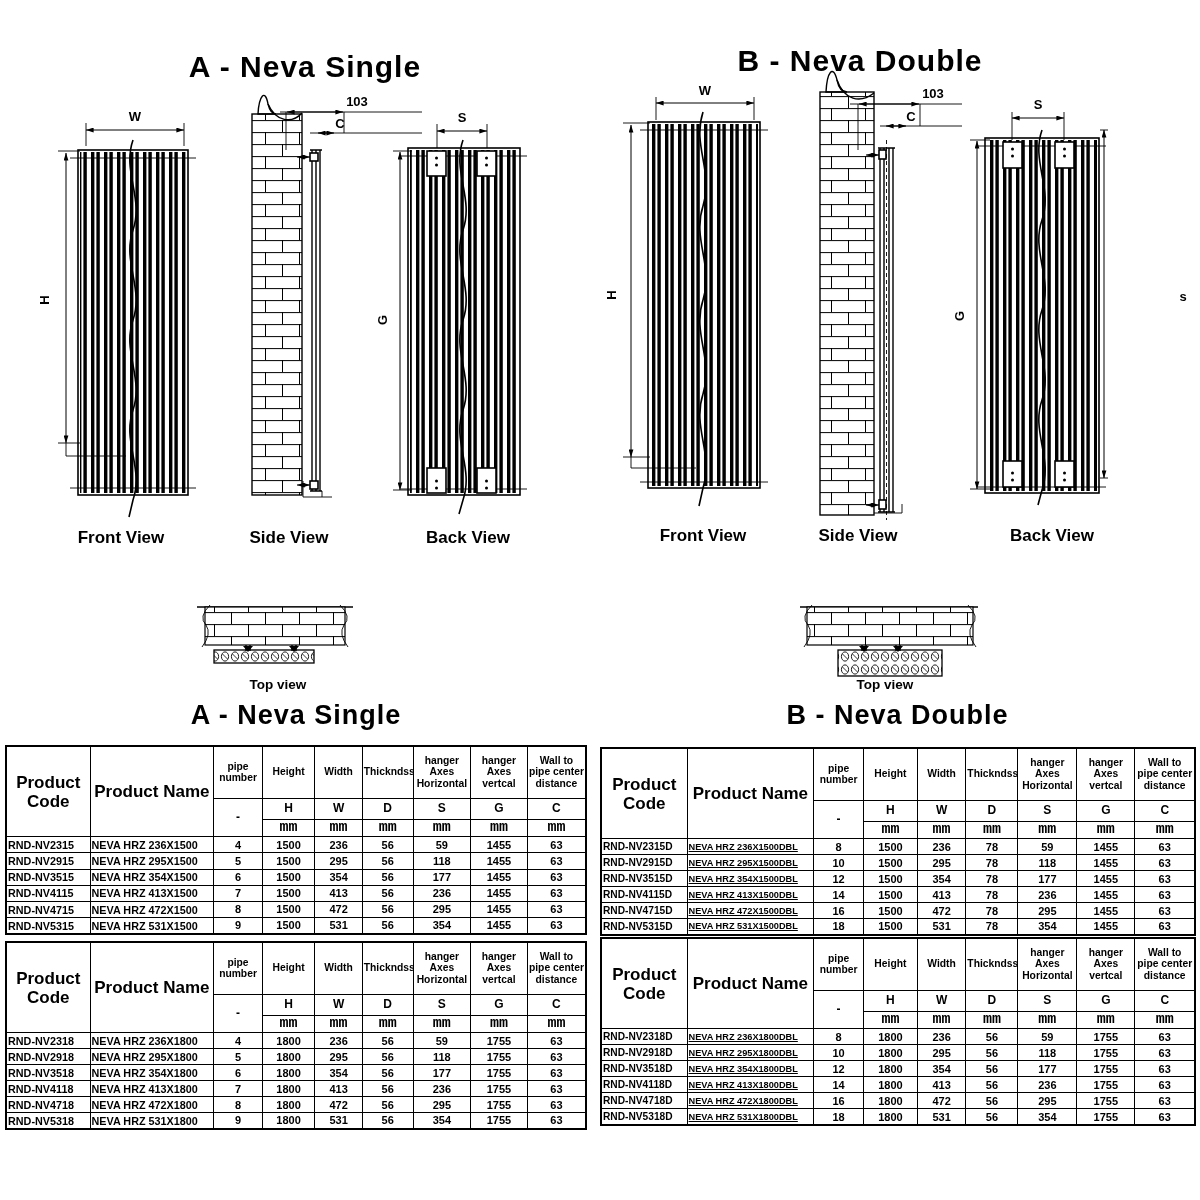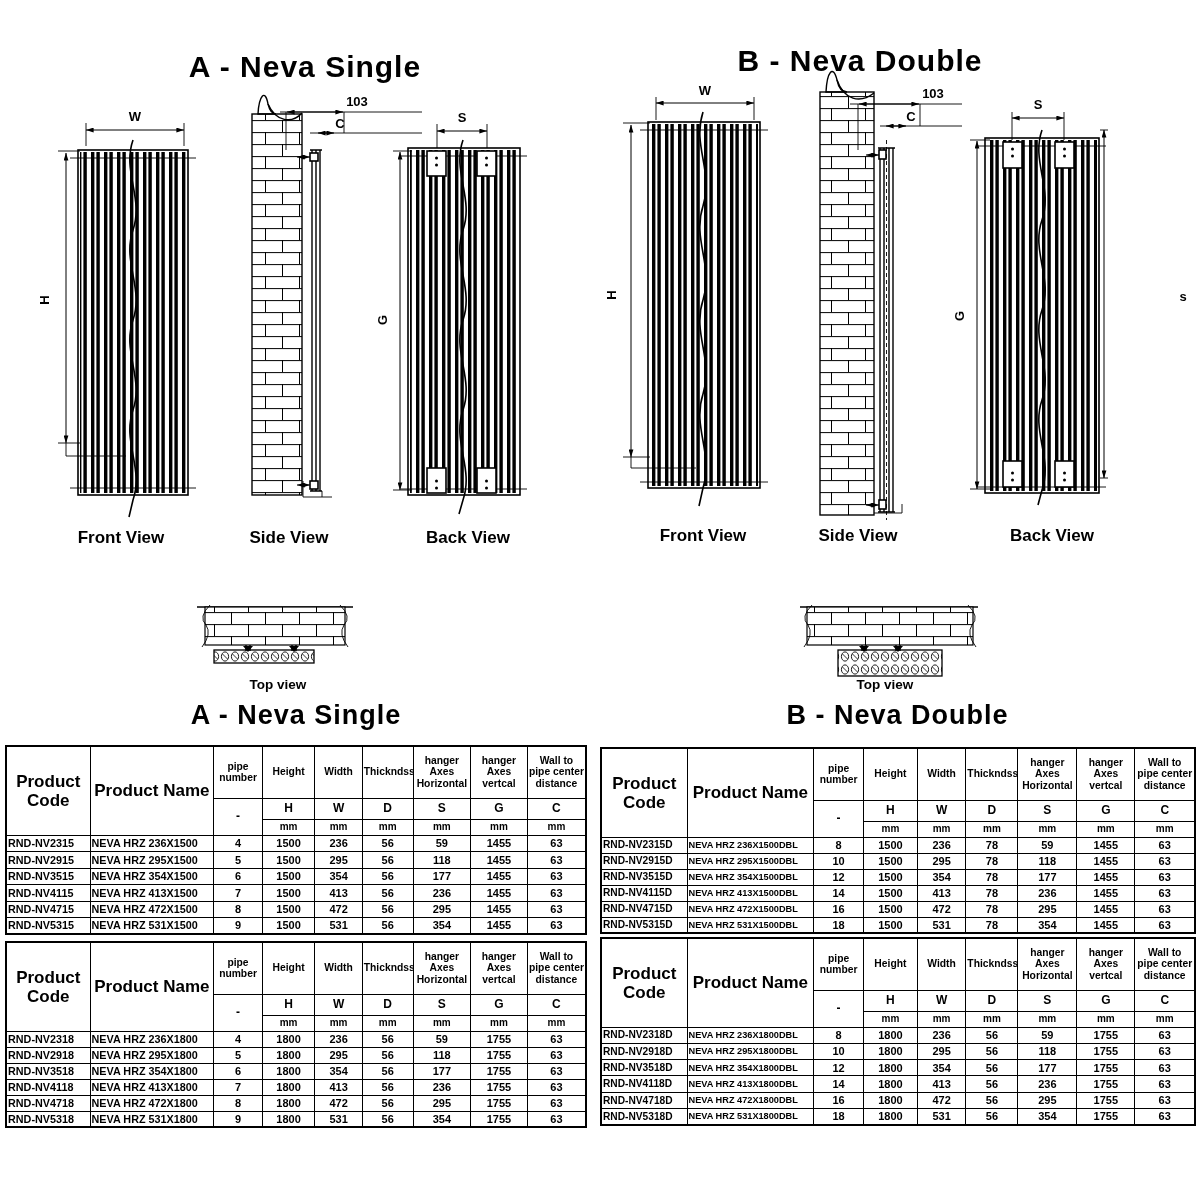--- a/index.html
+++ b/index.html
@@ -23,27 +23,27 @@
   .tbl table{border-collapse:collapse;table-layout:fixed;width:100%;height:100%;border:2px solid #000;}
   .tbl th,.tbl td{border:1.5px solid #000;font-weight:bold;text-align:center;padding:0 1px;
                   line-height:1.12;overflow:hidden;white-space:normal;}
   .tbl thead tr:nth-child(1){height:52px;}
   .tbl thead tr:nth-child(2){height:21px;}
   .tbl thead tr:nth-child(3){height:16px;}
   .tbl tbody tr{height:16px;}
   .hmain{font-size:17px;}
   .hb{font-size:10.3px;}
   .hl{font-size:12px;}
-  .hu{font-size:10px;}
+  .hu{font-size:15px;font-family:Liberation Mono, monospace;}
   .tbl td{font-size:11px;}
   .tbl td.c-code,.tbl td.c-name{text-align:left;}
   .tbl td.c-code{font-size:10.8px;}
   .tbl td.c-name{font-size:10.8px;}
   .tbl-b td.c-code{font-size:10.2px;}
-  .tbl-b td.c-name{font-size:9.2px;}
+  .tbl-b td.c-name{font-size:9.2px;text-decoration:underline;}
   #tblA1{left:5px;top:745px;width:582px;height:190px;}
   #tblA2{left:5px;top:941px;width:582px;height:183px;}
   #tblB1{left:600px;top:747px;width:596px;height:184px;}
   #tblB2{left:600px;top:937px;width:596px;height:189px;}
   #titleA{left:80px;top:50px;width:450px;}
   #titleB{left:600px;top:44px;width:520px;}
   #tTitleA{left:0px;top:700px;width:592px;}
   #tTitleB{left:600px;top:700px;width:595px;}
 </style>
 </head>

